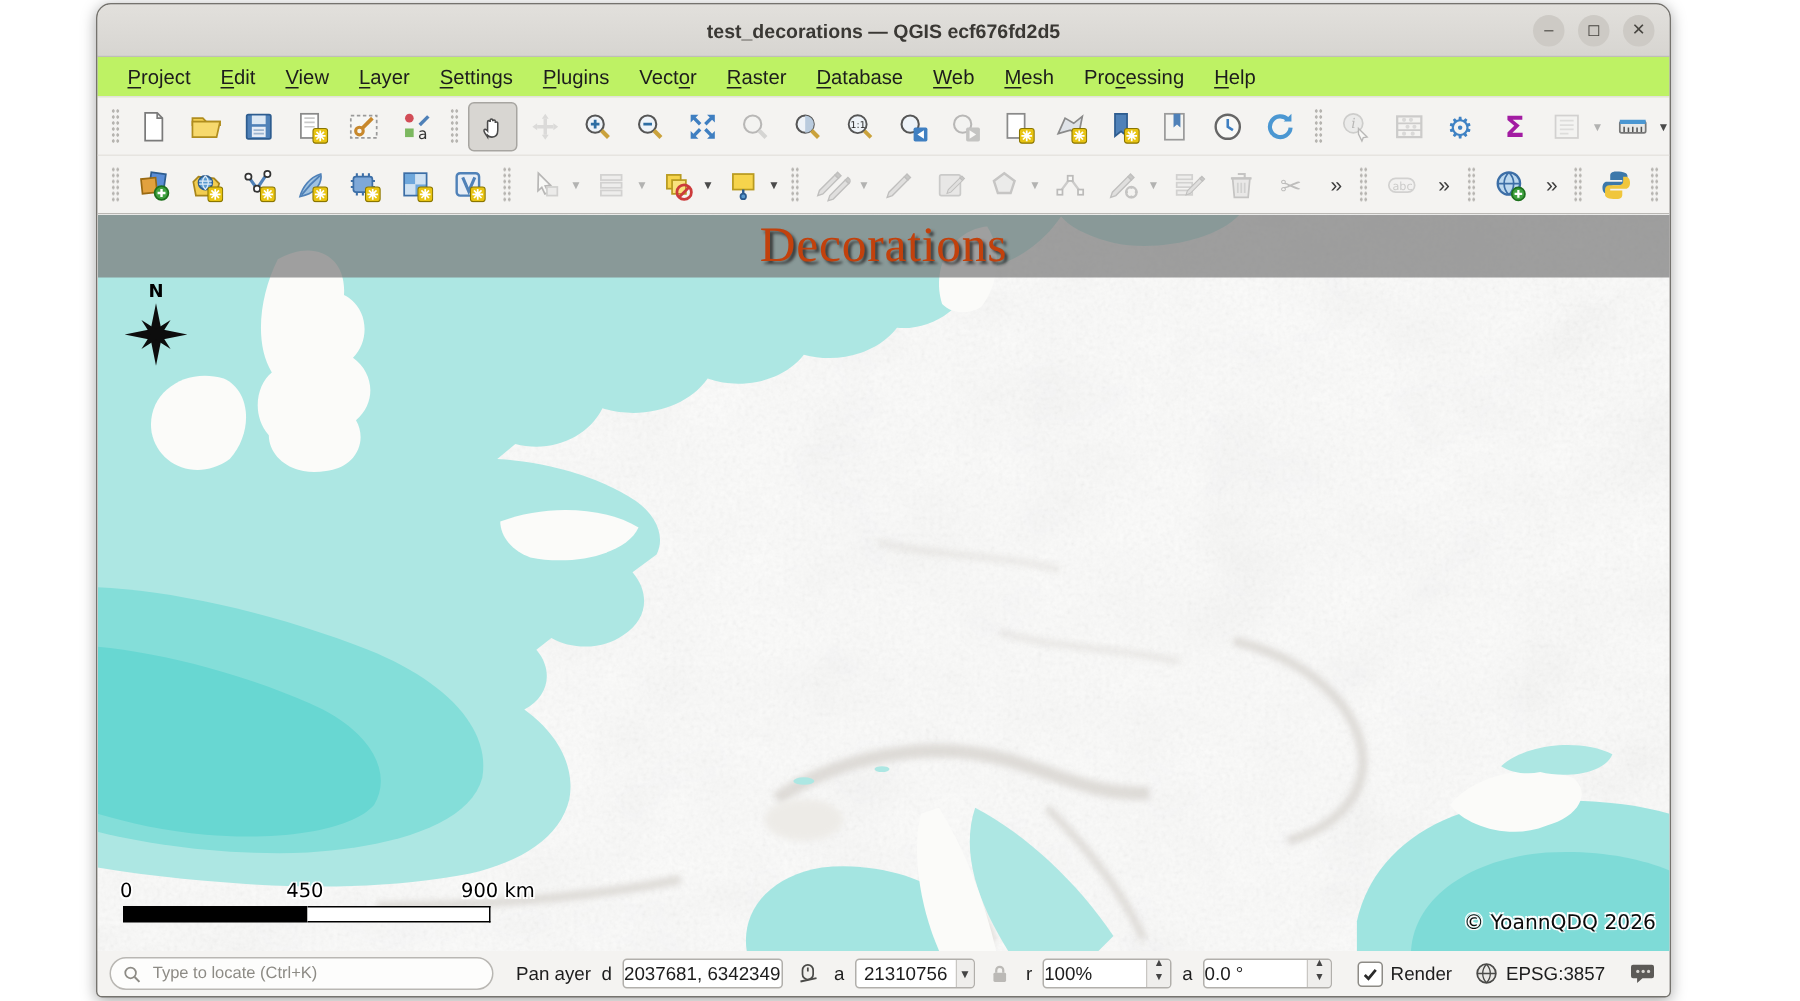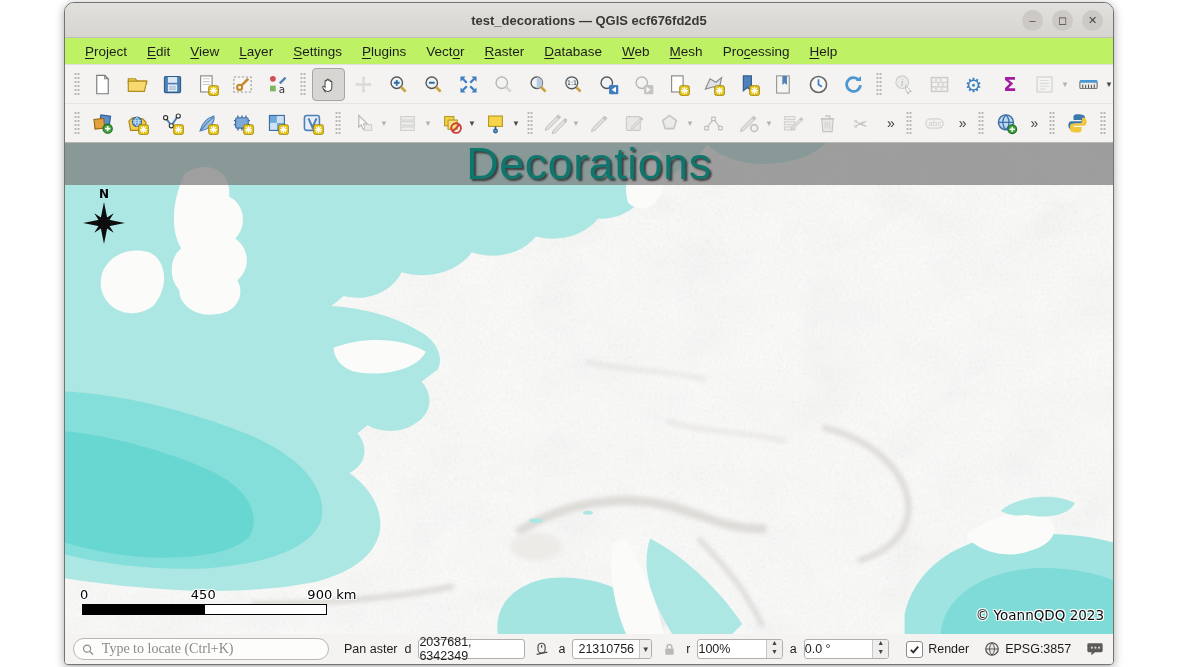--- a/index.html
+++ b/index.html
@@ -31,41 +31,41 @@
   .ddcaret{font-size:8px;color:#4a4a4a;width:10px;flex:0 0 10px;text-align:left;margin-left:-1px;}
   .ddcaret.disabled{opacity:.38;}
   .handle{width:6px;height:24px;flex:0 0 6px;margin:0 5px;
     background-image:radial-gradient(circle,#b6b4b0 1px,transparent 1.2px);background-size:3px 4px;}
   .overflow{font-size:14px;color:#3d3d3d;padding:0 7px;letter-spacing:-1px;}
   
   .canvas{flex:1;position:relative;background:#fcfcfb;overflow:hidden;}
   svg.map{position:absolute;inset:0;width:100%;height:100%;}
   .banner{position:absolute;left:0;right:0;top:0;height:42px;background:rgba(124,124,124,.72);
     display:flex;align-items:center;justify-content:center;}
-  .banner span{font-family:Liberation Sans, sans-serif;font-size:45px;color:#0f766e;
+  .banner span{font-family:Liberation Serif, serif;font-size:33px;color:#c2410c;
     text-shadow:2px 2px 2px rgba(45,45,45,.85);letter-spacing:.5px;}
   .north{position:absolute;left:16px;top:44px;width:46px;text-align:center;}
   .north .nlabel{font-family:"DejaVu Sans",sans-serif;font-size:12px;font-weight:bold;color:#000;display:block;margin-bottom:0px;}
   .scalebar{position:absolute;left:17px;bottom:19px;width:245px;
     font-family:"DejaVu Sans",sans-serif;font-size:13px;color:#000;}
   .sb-labels{position:relative;height:17px;}
   .sb-labels span{position:absolute;text-shadow:-1px -1px 0 #fff,1px -1px 0 #fff,-1px 1px 0 #fff,1px 1px 0 #fff,0 0 2px #fff;}
   .sb-l0{left:-2px;} .sb-l1{left:50%;transform:translateX(-55%);} .sb-l2{left:97%;transform:translateX(-25%);white-space:nowrap;}
   .sb-bar{display:flex;height:11px;}
   .sb-bar .seg1{width:50%;background:#000;}
   .sb-bar .seg2{width:50%;background:#fff;border:1.5px solid #000;border-left:none;box-sizing:border-box;}
   .copyright{position:absolute;right:9px;bottom:11px;font-family:"DejaVu Sans",sans-serif;font-size:13.5px;color:#0b0b0b;
     text-shadow:-1px -1px 0 #fff,1px -1px 0 #fff,-1px 1px 0 #fff,1px 1px 0 #fff,0 0 2px #fff;}
   
   .statusbar{height:30px;flex:0 0 30px;background:#f4f3f1;display:flex;align-items:center;
     padding:0 8px;font-size:12.5px;color:#1d1d1d;gap:7px;}
   .locator{width:238px;flex:0 0 238px;height:20px;border:1px solid #b9b7b3;border-radius:11px;background:#fdfdfc;
     display:flex;align-items:center;padding:0 8px;gap:6px;}
-  .locator input{border:none;outline:none;background:transparent;font-size:14px;width:100%;
-    font-family:Liberation Serif, serif;color:#333;}
+  .locator input{border:none;outline:none;background:transparent;font-size:11px;width:100%;
+    font-family:Liberation Sans, sans-serif;color:#333;}
   .locator input::placeholder{color:#8d8b85;}
   .sb-msg{margin-left:8px;white-space:nowrap;}
   .sb-lbl{white-space:nowrap;overflow:hidden;max-width:10px;}
   .sbox{height:20px;border:1px solid #b1afab;border-radius:3px;background:#fff;
     display:flex;align-items:center;box-sizing:border-box;}
   .coordbox{width:107px;justify-content:flex-start;}
   .scalebox{width:80px;}
   .scalebox .val{flex:1;padding:0 5px;text-align:center;}
   .combo-arrow{width:16px;align-self:stretch;border-left:1px solid #c9c7c3;background:#efeeec;
     display:flex;align-items:center;justify-content:center;font-size:8px;color:#444;border-radius:0 2px 2px 0;}
@@ -618,32 +618,32 @@
         <span class="sb-l0">0</span>
         <span class="sb-l1">450</span>
         <span class="sb-l2">900 km</span>
       </div>
       <div class="sb-bar">
         <div class="seg1"></div>
           <div class="seg2"></div>
       </div>
     </div>
 
-    <div class="copyright">© YoannQDQ 2023</div>
+    <div class="copyright">© YoannQDQ 2026</div>
   </div>
 
   <div class="statusbar">
     <div class="locator">
       <svg width="13" height="13" viewBox="0 0 14 14">
         <circle cx="6" cy="6" r="4.2" fill="none" stroke="#8d8b85" stroke-width="1.4"></circle>
         <path d="M9.2 9.2 L13 13" stroke="#8d8b85" stroke-width="1.6"></path>
       </svg>
       <input type="text" placeholder="Type to locate (Ctrl+K)" style="">
     </div>
-    <span class="sb-msg">Pan aster</span>
+    <span class="sb-msg">Pan ayer</span>
     <span class="sb-lbl">d</span>
     <div class="sbox coordbox">
       <span>2037681, 6342349</span>
     </div>
     <span class="sb-iconbtn">
       <svg width="16" height="16" viewBox="0 0 18 18">
         <rect x="4.5" y="2.5" width="8" height="11" rx="4" fill="#f0efec" stroke="#4a4a48" stroke-width="1.3"></rect>
         <path d="M8.5 4.5v3" stroke="#4a4a48" stroke-width="1.3"></path>
         <path d="M3 15 L15 12.5" stroke="#4a4a48" stroke-width="1.4"></path>
       </svg>

